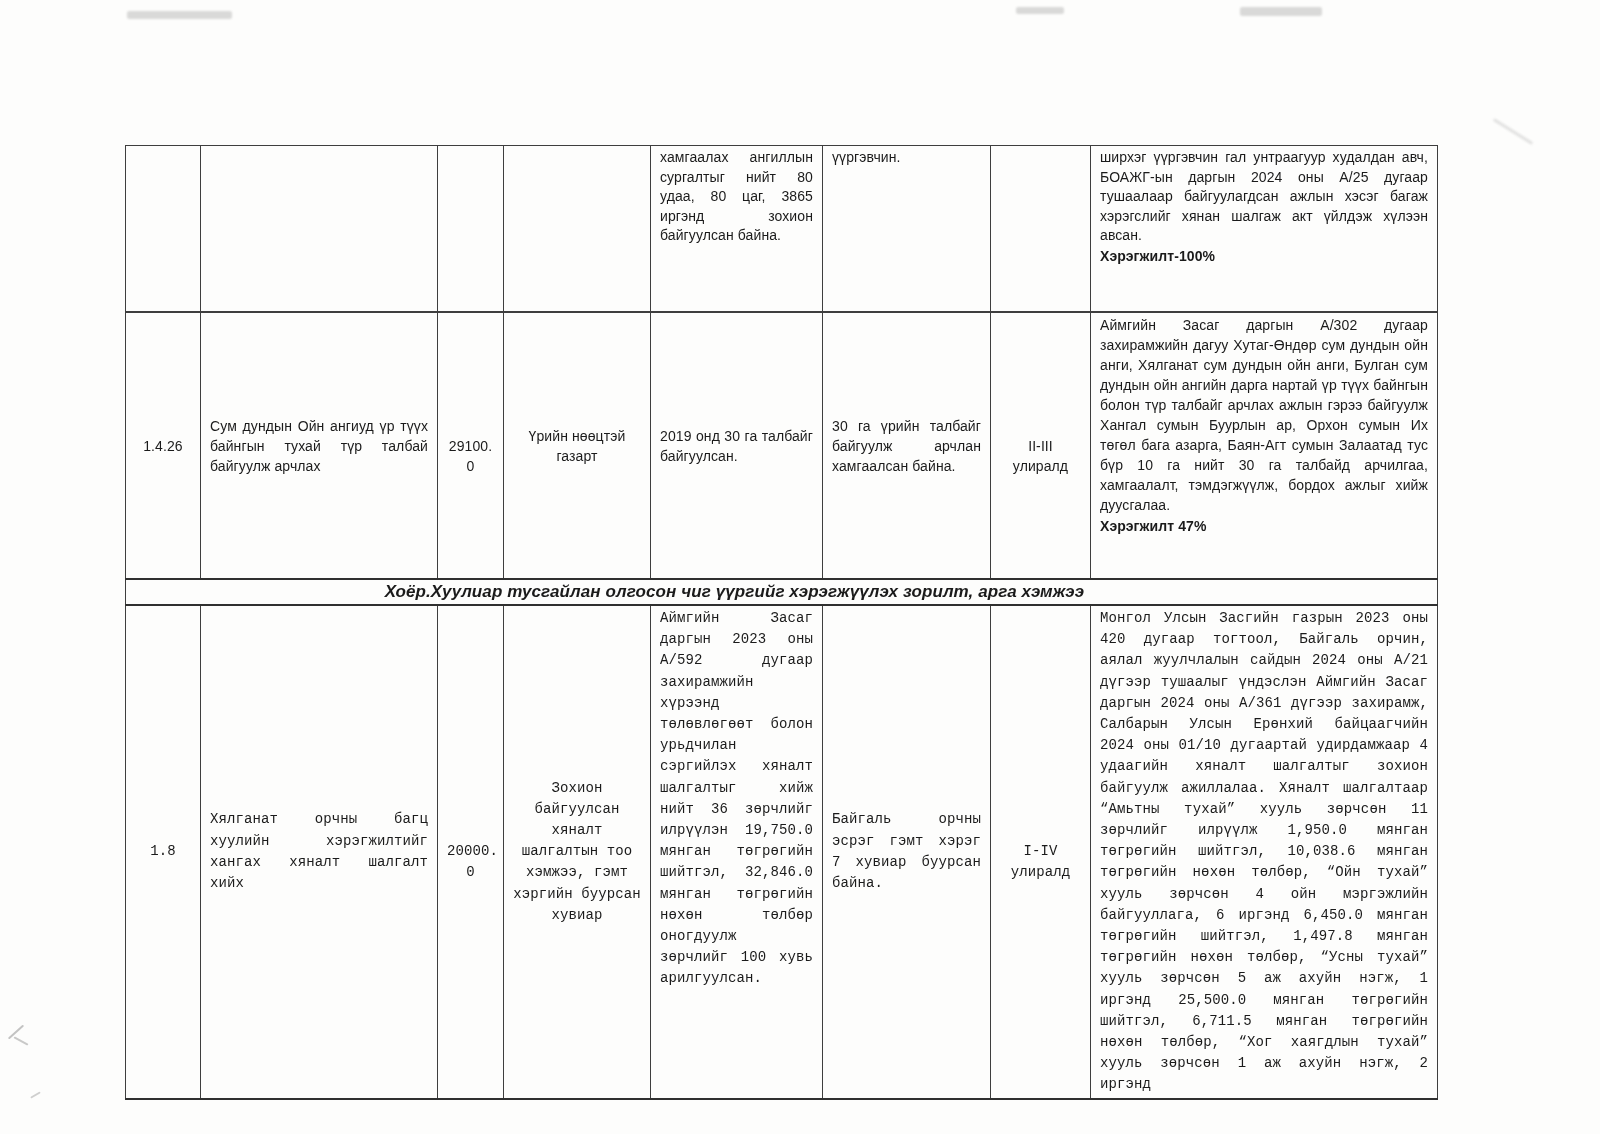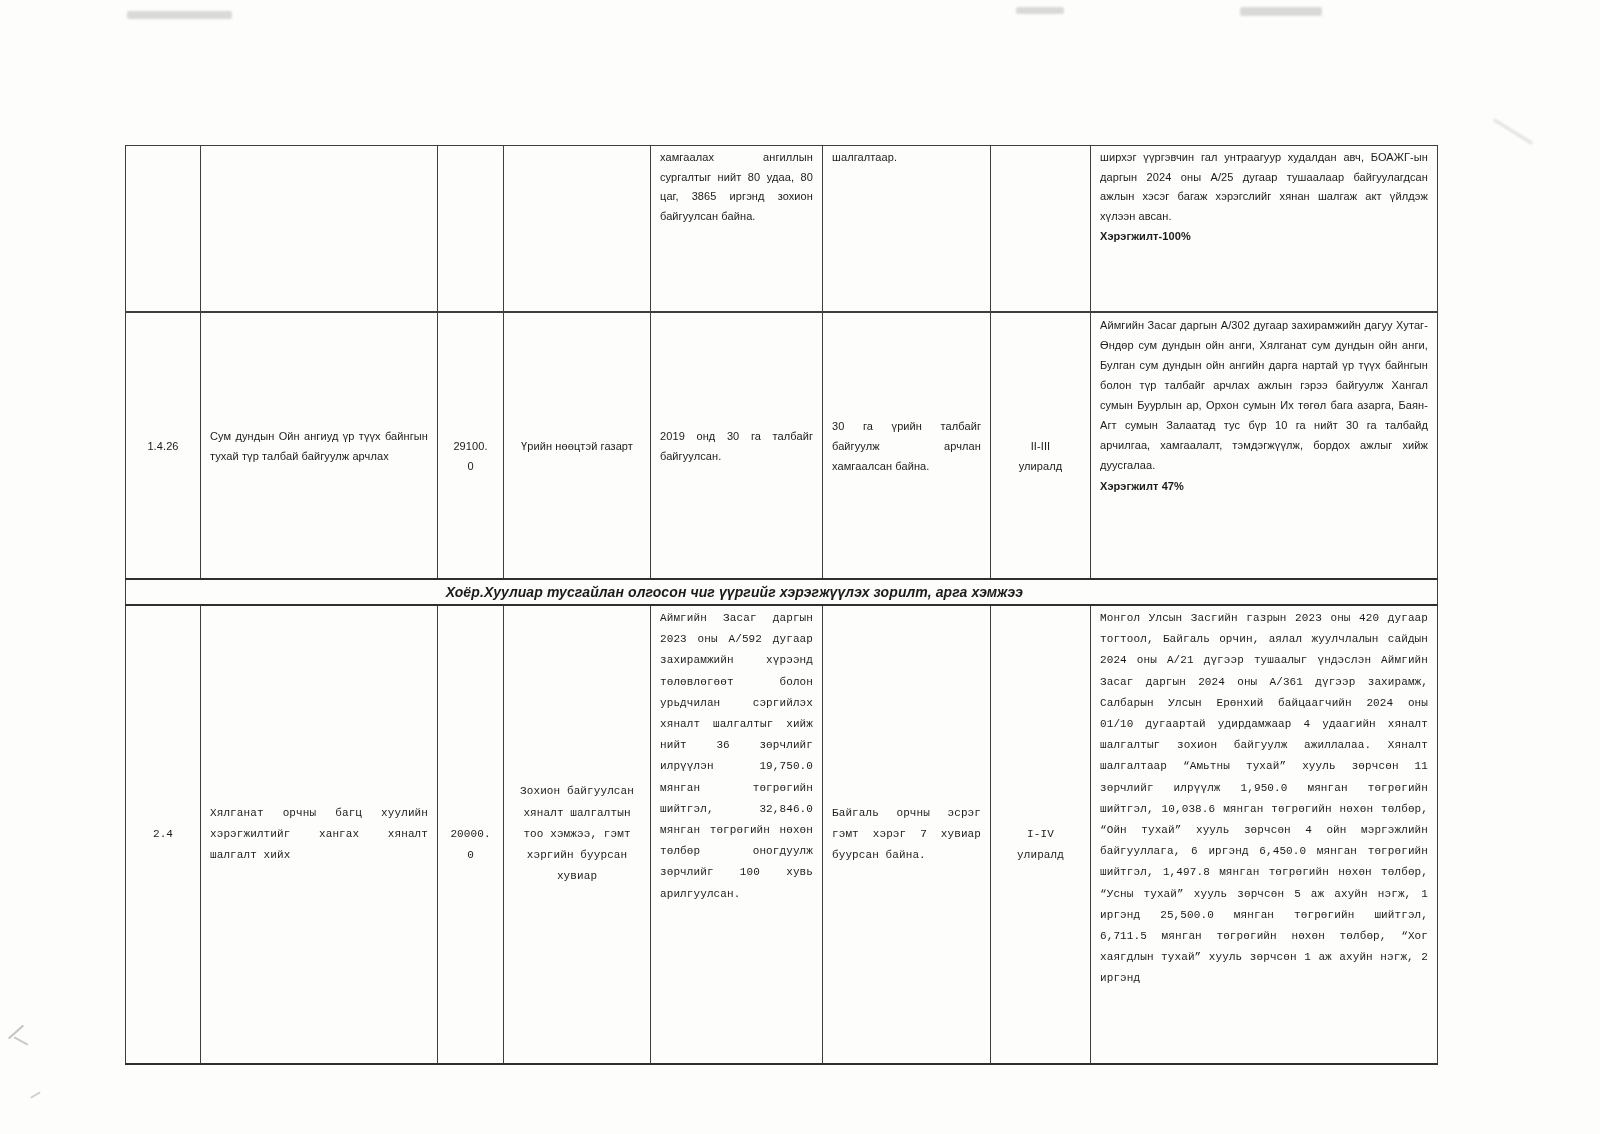--- a/index.html
+++ b/index.html
@@ -17,35 +17,35 @@
     position:absolute; left:125px; top:145px;
     width:1312px;
     border-collapse:collapse;
     table-layout:fixed;
     border:1px solid #353535;
   }
   td {
     border:1px solid #3e3e3e;
     vertical-align:middle;
     padding:2px 9px;
-    font-size:11px;
+    font-size:14px;
     letter-spacing:.1px;
     overflow:hidden;
   }
   tr.t-a td { height:161px; line-height:19.5px; vertical-align:top; border-bottom-width:2px; }
   tr.t-b td { height:261px; line-height:20px; }
   tr.t-c td { height:453px; line-height:21.2px; border-bottom:2px solid #303030;font-family:Liberation Mono, monospace; }
 
   tr.sec td {
     height:22px;
     border-top:2px solid #303030;
     border-bottom:2px solid #303030;
     font-weight:bold; font-style:italic;
     text-align:center;
-    font-size:14px;
+    font-size:17px;
     line-height:22px;
     padding:1px 104px 1px 10px;
     vertical-align:middle;
   }
 
   td.c-center { text-align:center; }
   td.c-just   { text-align:justify; }
   td.v-top    { vertical-align:top; }
   td.pre      { white-space:pre-line; }
 
@@ -90,21 +90,21 @@
   <tbody>
       <tr class="t-a">
     <td class="c-center"></td>
     <td class="c-just"></td>
     <td class="c-center"></td>
     <td class="c-center"></td>
     <td class="c-just">
       <span>хамгаалах ангиллын сургалтыг нийт 80 удаа, 80 цаг, 3865 иргэнд зохион байгуулсан байна.</span>
     </td>
     <td>
-      <span>шалгалтаар.</span>
+      <span>үүргэвчин.</span>
     </td>
     <td class="c-center"></td>
     <td class="c-just">
       <span>ширхэг үүргэвчин гал унтраагуур худалдан авч, БОАЖГ-ын даргын 2024 оны А/25 дугаар тушаалаар байгуулагдсан ажлын хэсэг багаж хэрэгслийг хянан шалгаж акт үйлдэж хүлээн авсан.</span>
       <span class="result">Хэрэгжилт-100%</span>
     </td>
   </tr>
 
   <tr class="t-b">
     <td class="c-center">
@@ -137,21 +137,21 @@
   </tr>
 
   <tr class="sec">
     <td colspan="8">
       <span>Хоёр.Хуулиар тусгайлан олгосон чиг үүргийг хэрэгжүүлэх зорилт, арга хэмжээ</span>
     </td>
   </tr>
 
   <tr class="t-c">
     <td class="c-center">
-      <span>2.4</span>
+      <span>1.8</span>
     </td>
     <td class="c-just">
       <span>Хялганат орчны багц хуулийн хэрэгжилтийг хангах хяналт шалгалт хийх</span>
     </td>
     <td class="c-center pre">
       <span>20000.
 0</span>
     </td>
     <td class="c-center">
       <span>Зохион байгуулсан хяналт шалгалтын тоо хэмжээ, гэмт хэргийн буурсан хувиар</span>

